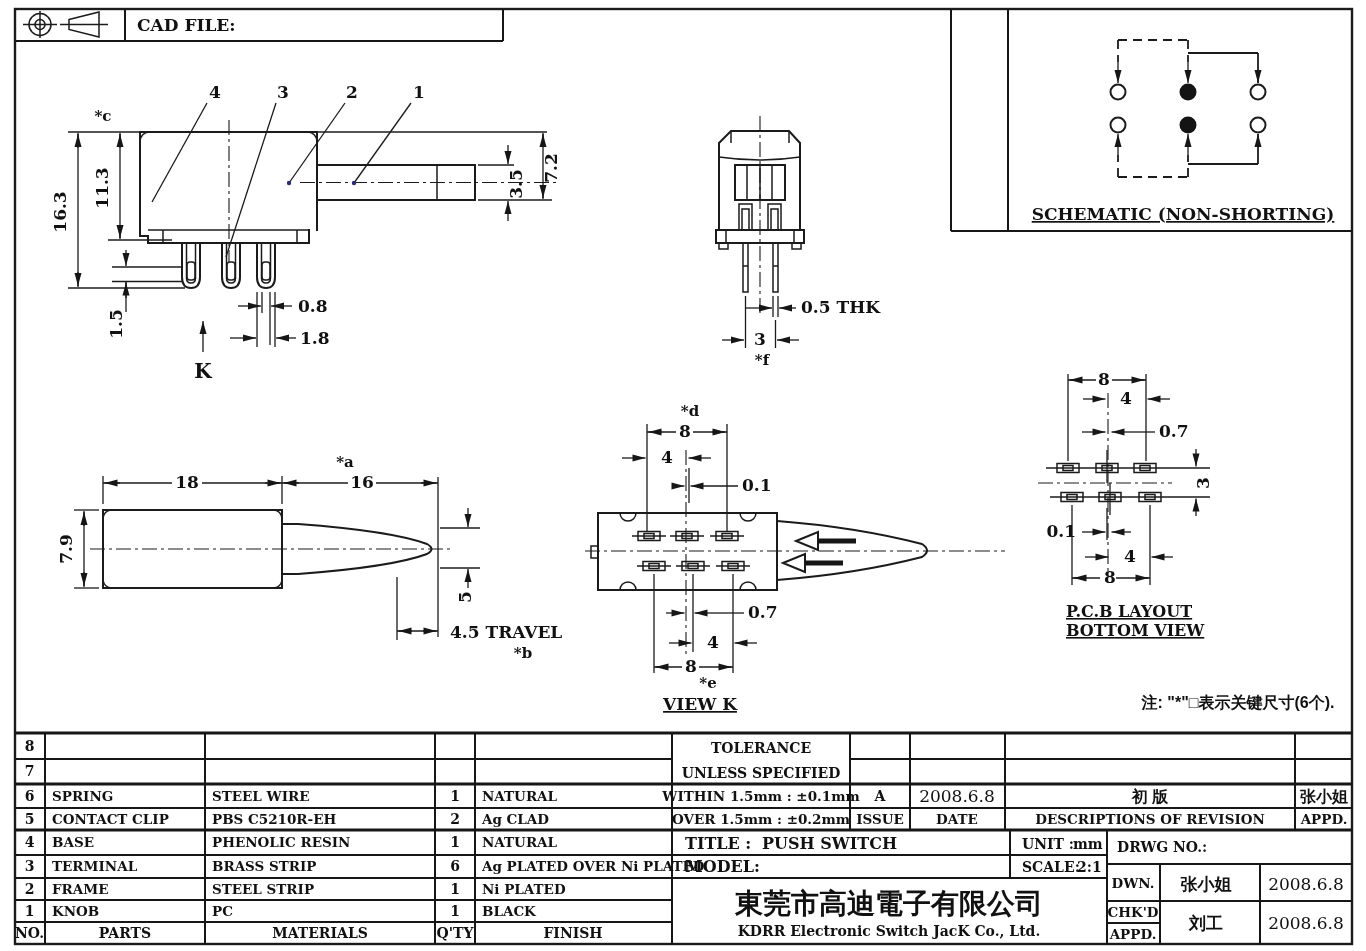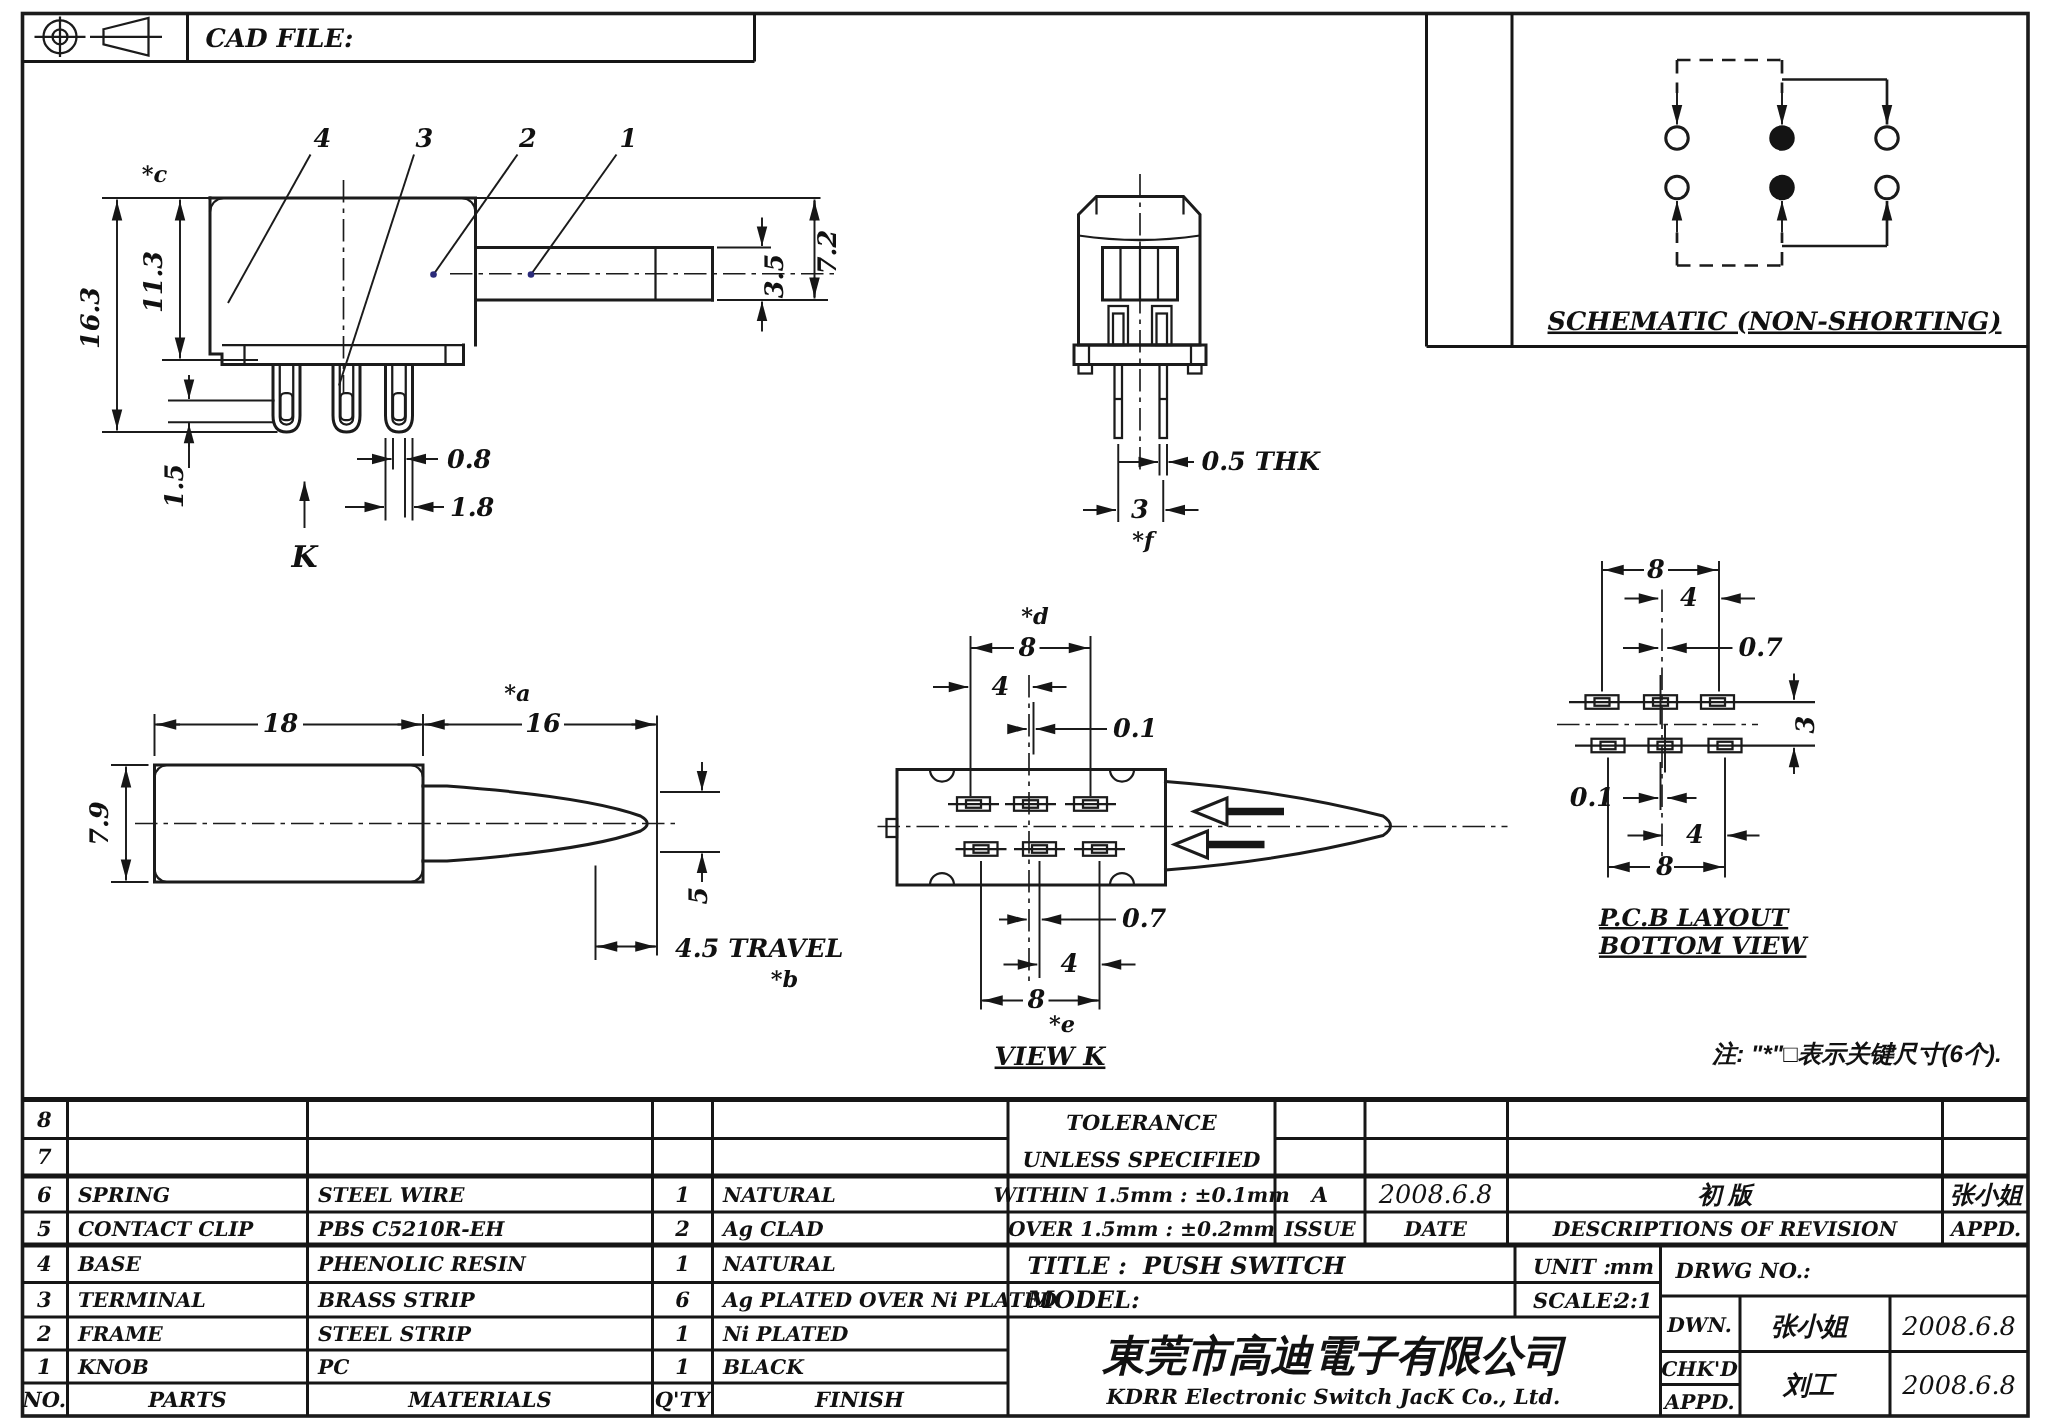--- a/index.html
+++ b/index.html
@@ -1,16 +1,16 @@
 <!DOCTYPE html>
 <html><head>
 <meta charset="utf-8">
 <style>
   html,body{margin:0;padding:0;background:#fff;}
-  #sheet{position:relative;width:1366px;height:951px;background:#ffffff;overflow:hidden;font-style:italic;}
+  #sheet{position:relative;width:1366px;height:951px;background:#ffffff;overflow:hidden;}
   svg{position:absolute;left:0;top:0;}
   .ol{stroke:#1b1b1b;stroke-width:2;fill:none;stroke-linecap:square;}
   .o1{stroke:#1b1b1b;stroke-width:1.5;fill:none;}
   .dl{stroke:#1b1b1b;stroke-width:1.3;fill:none;}
   .al{stroke:#1b1b1b;stroke-width:1.3;fill:none;marker-end:url(#ar);}
   .cl{stroke:#1b1b1b;stroke-width:1.1;fill:none;stroke-dasharray:15 4 3 4;}
   .dsh{stroke:#1b1b1b;stroke-width:1.8;fill:none;stroke-dasharray:9 6;}
   .tl{stroke:#161616;stroke-width:2;fill:none;}
   .tk{stroke-width:3.2;}
   .tx{font-family:"DejaVu Serif",serif;font-weight:bold;fill:#111;font-size:15px;}

